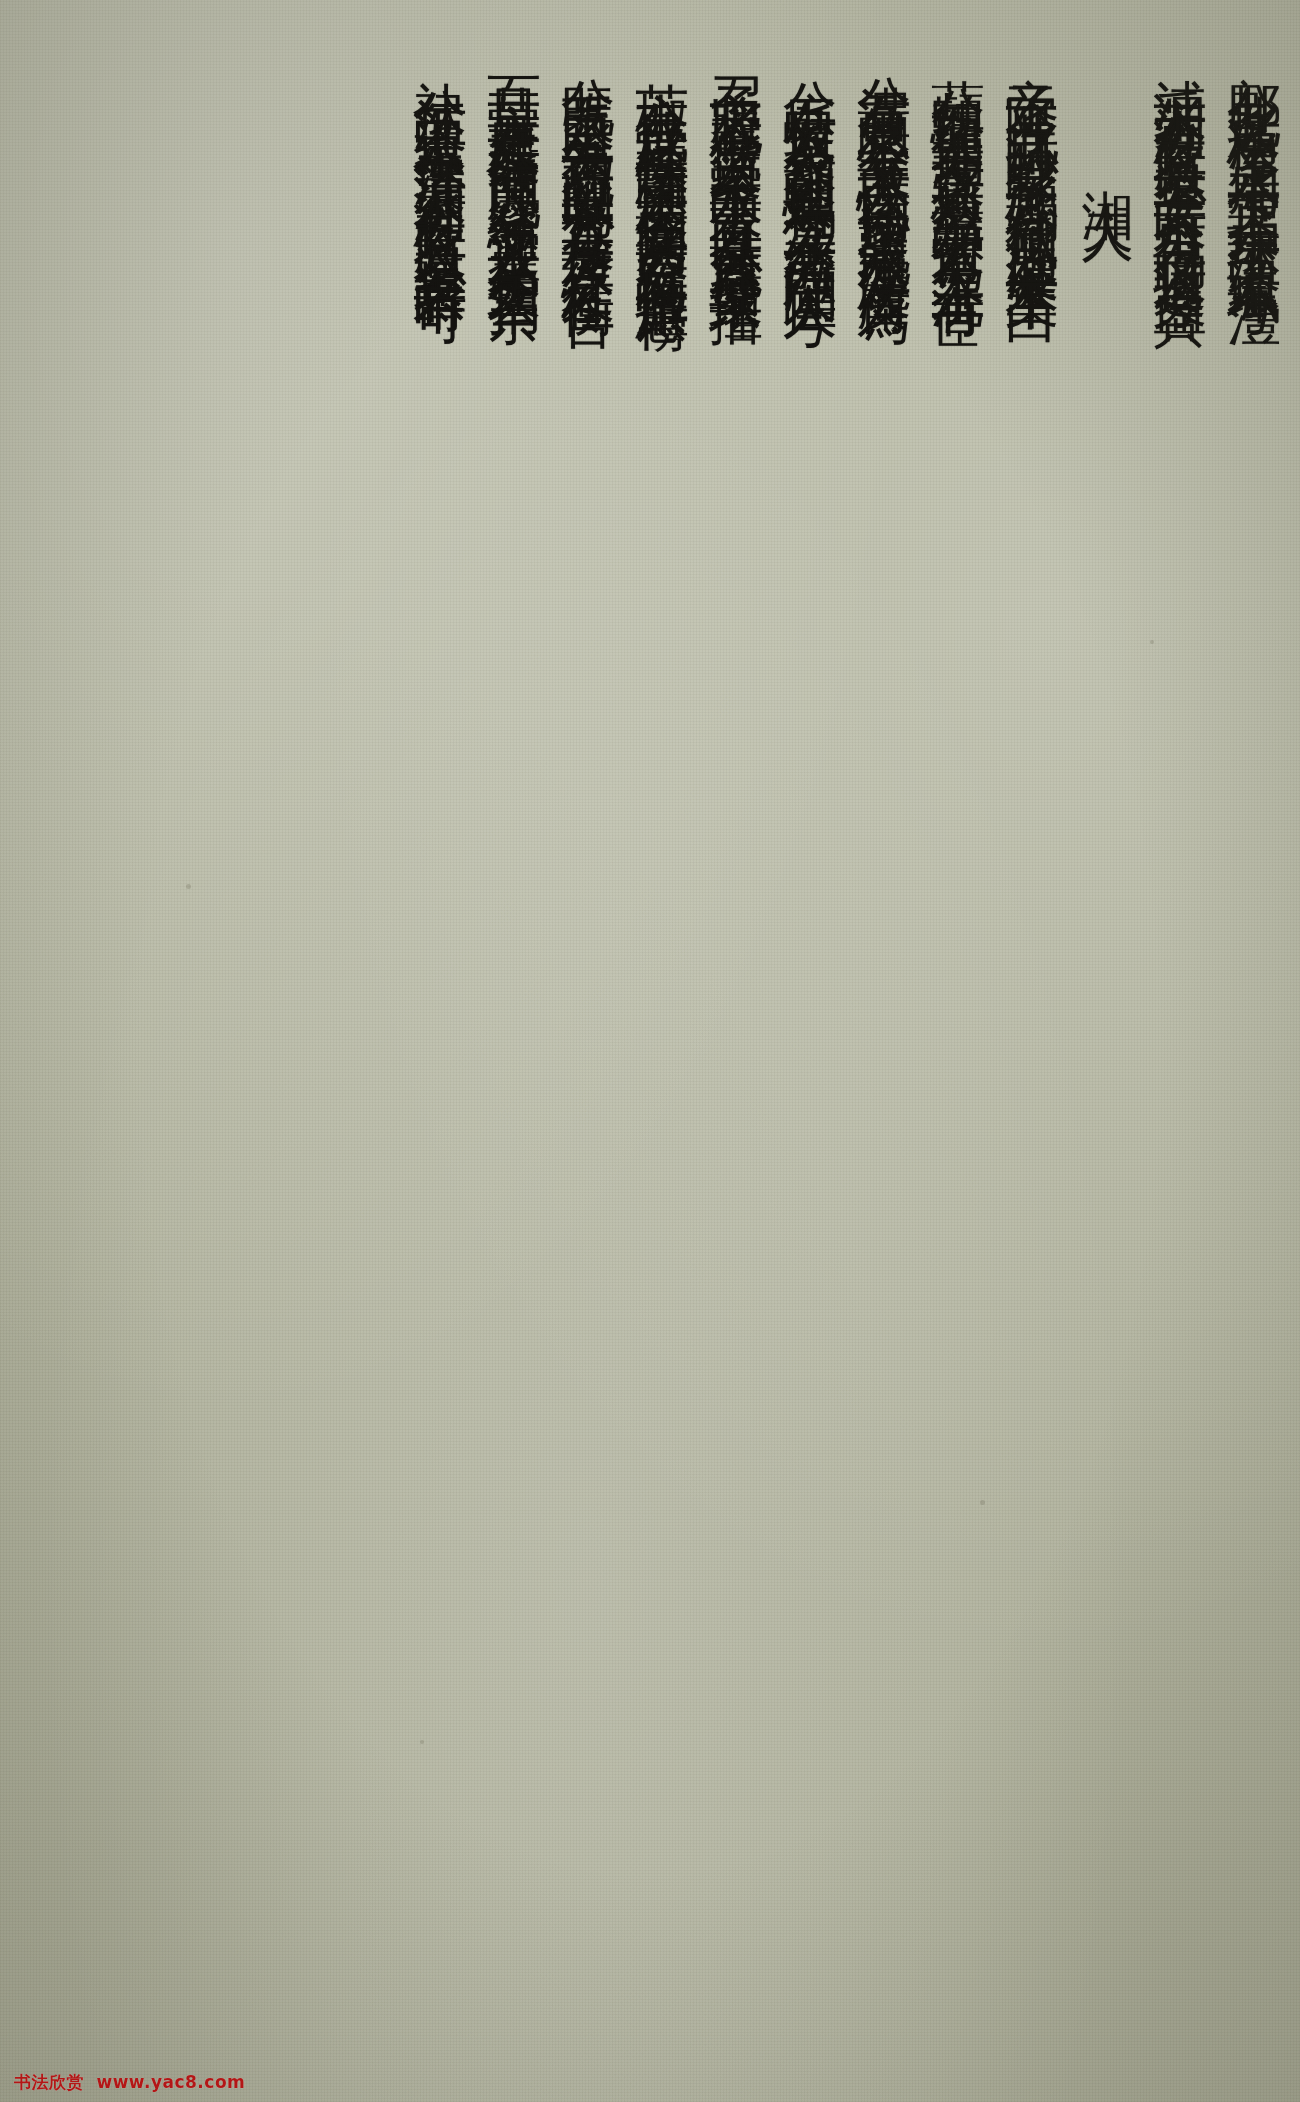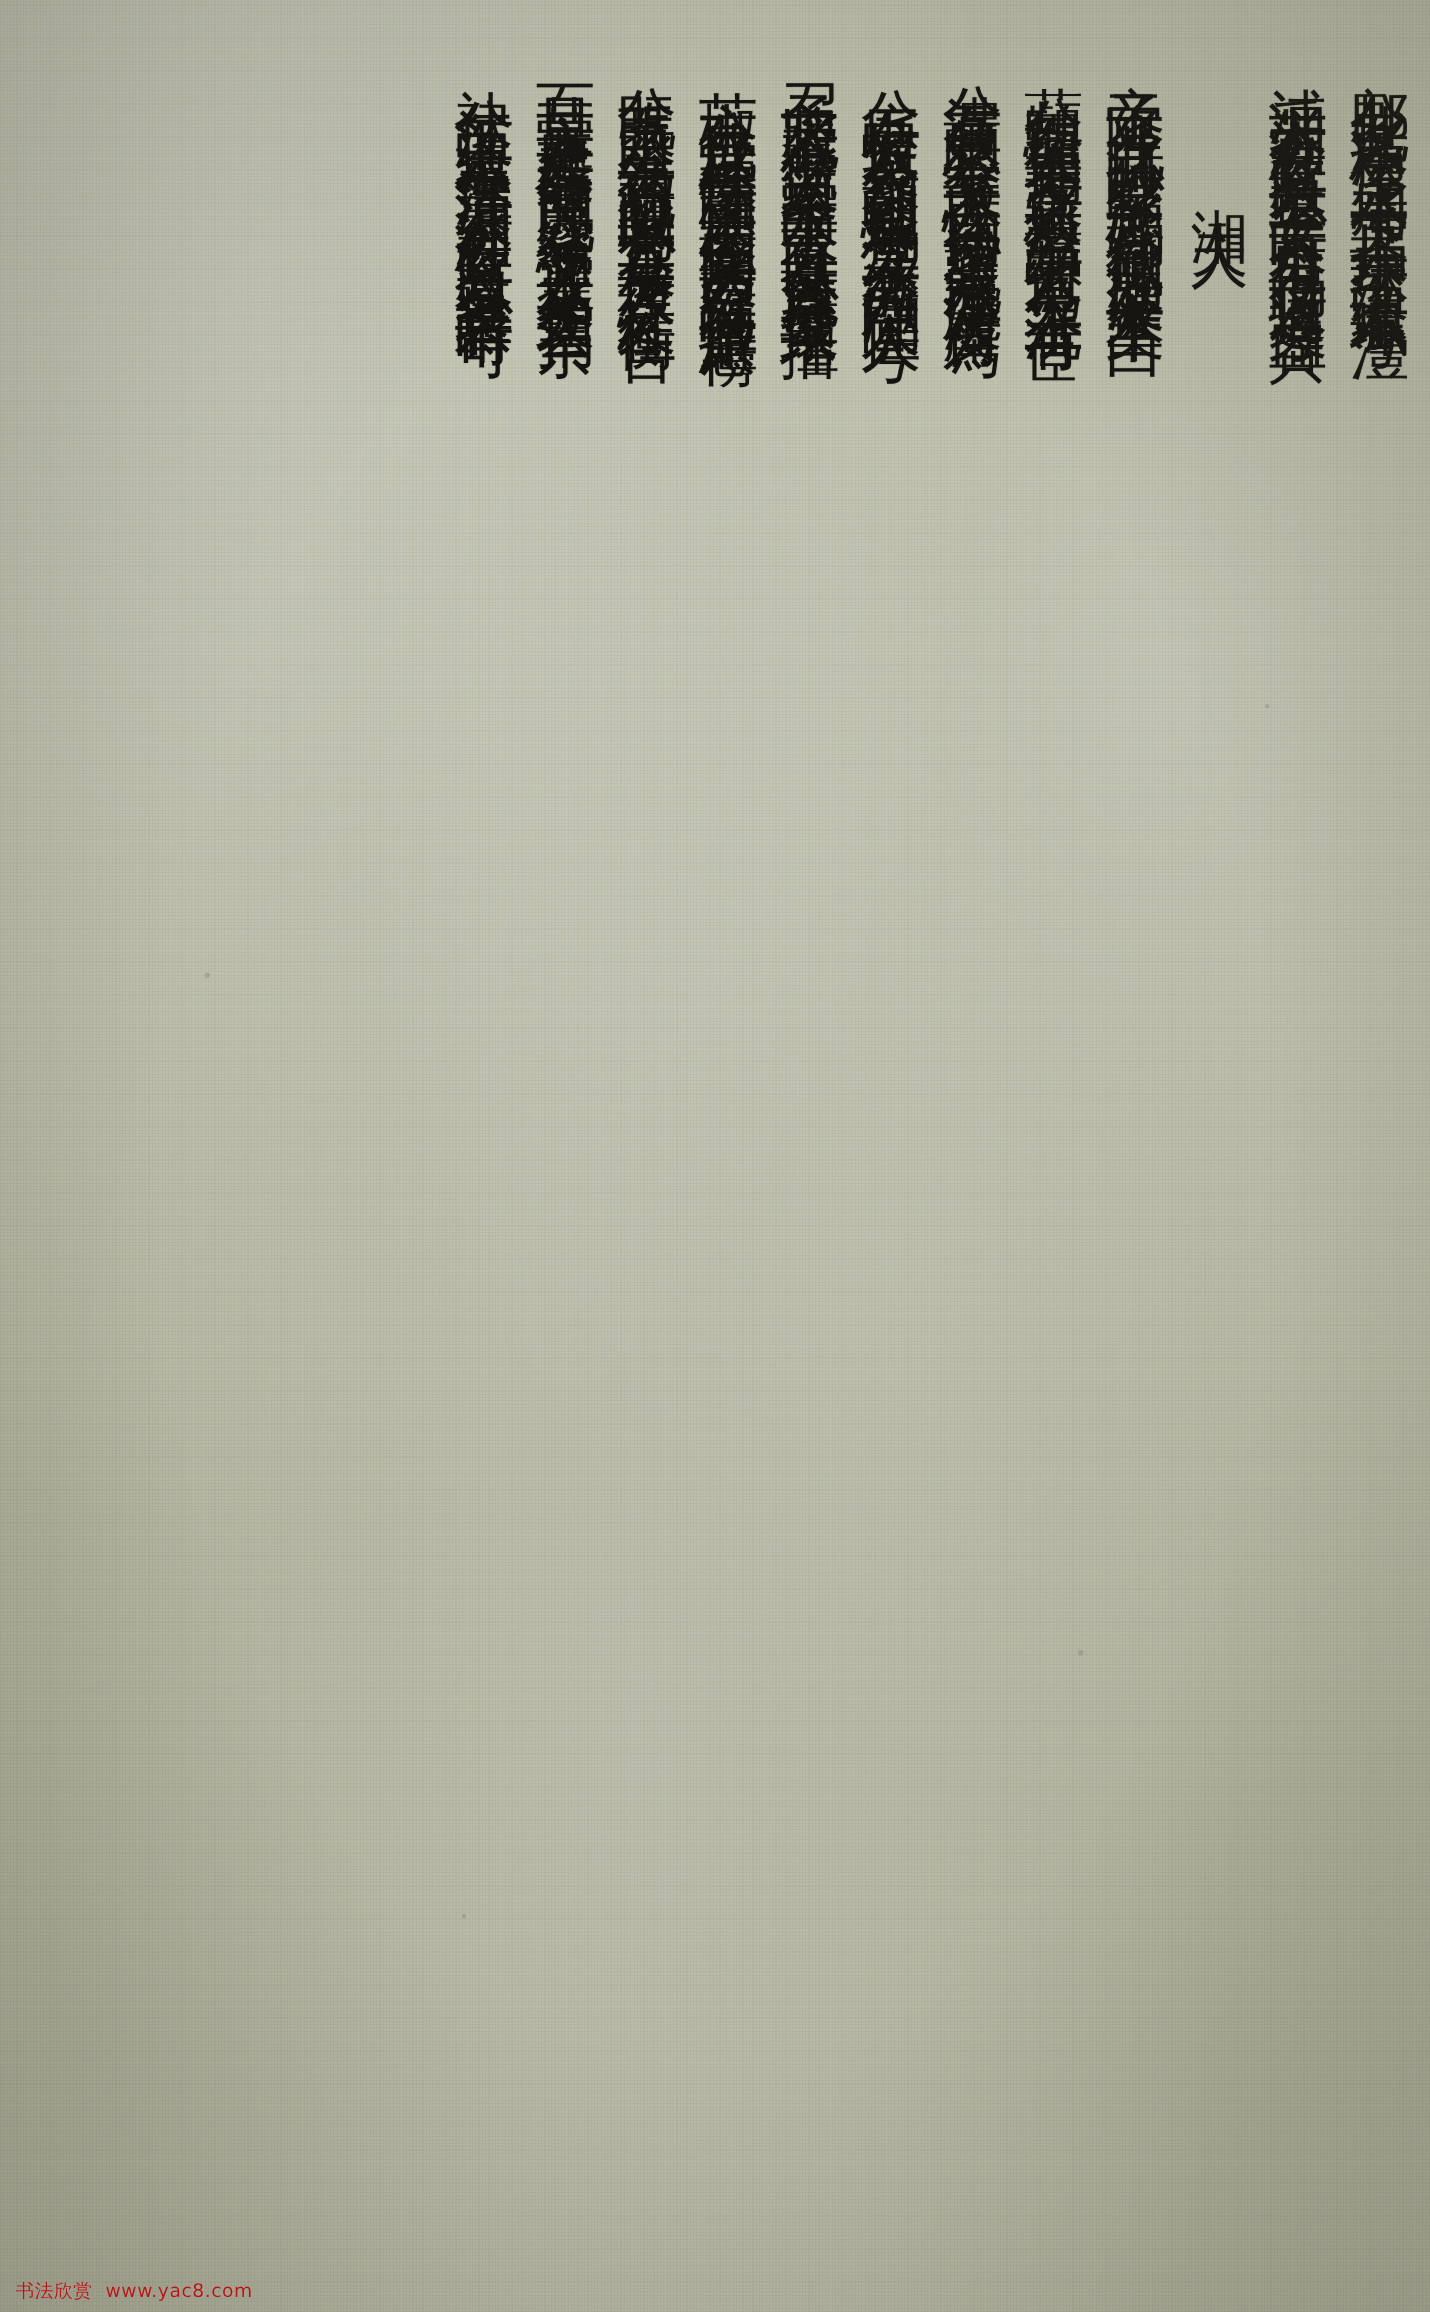--- a/index.html
+++ b/index.html
@@ -86,20 +86,21 @@
   #watermark {
     position: absolute;
     left: 14px;
     bottom: 8px;
     font-family: "DejaVu Sans", "Liberation Sans", sans-serif;
     font-size: 17px;
     color: #b31616;
     letter-spacing: 0.5px;
     white-space: nowrap;
     text-shadow: 0 0 1px rgba(255,255,255,0.4);
+    font-weight: bold;
   }
   #watermark .wm-site {
     margin-left: 6px;
   }
   
   .speck {
     position: absolute;
     border-radius: 50%;
     background: rgba(90,88,70,0.22);
     pointer-events: none;

